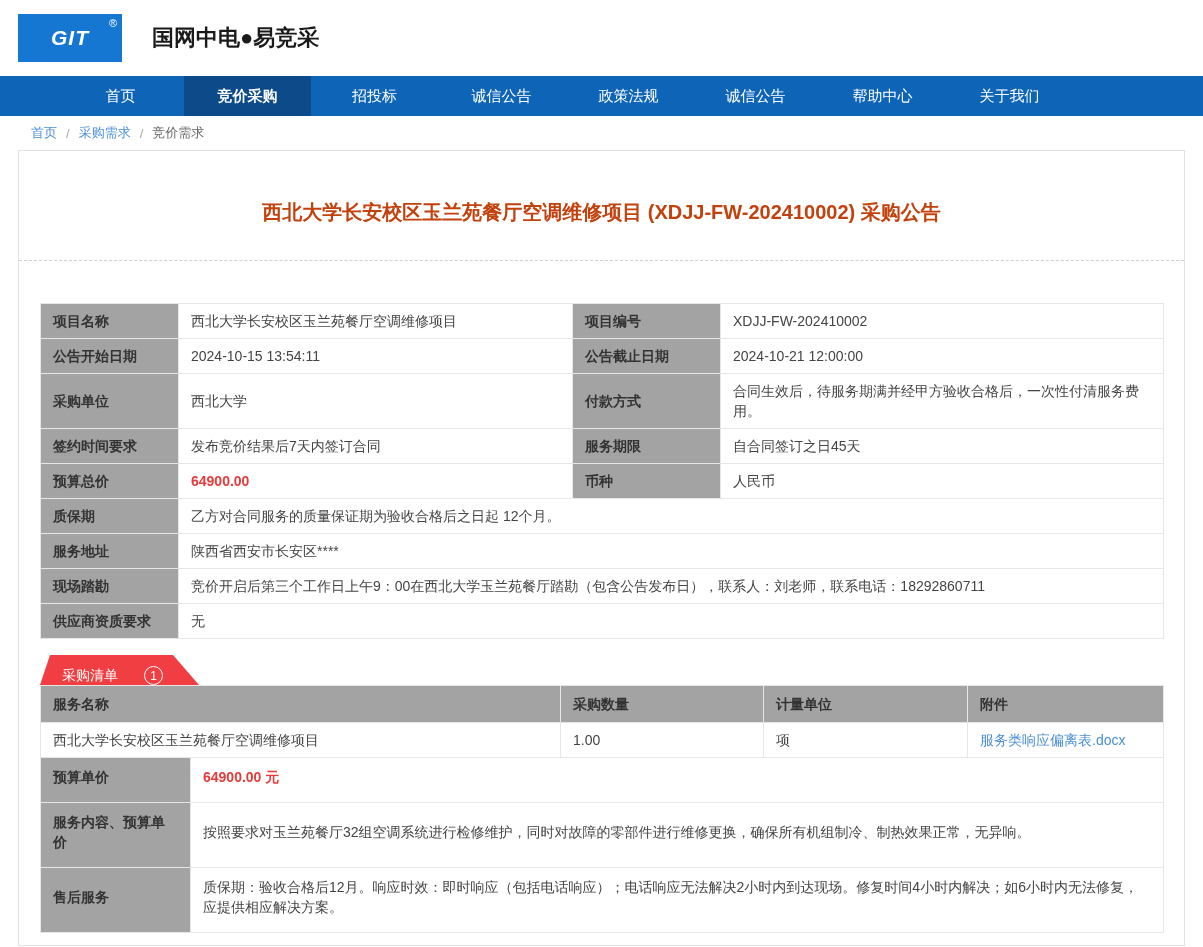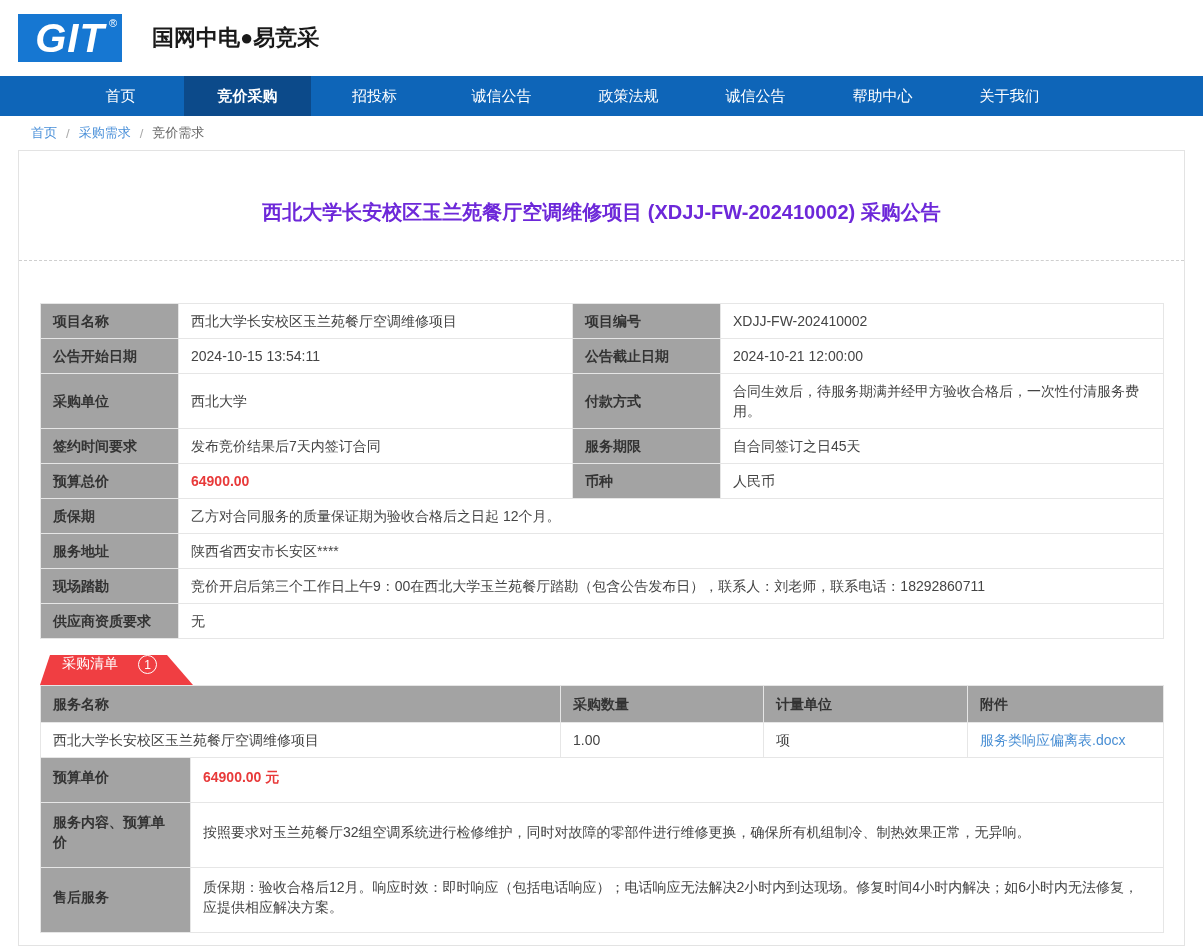--- a/index.html
+++ b/index.html
@@ -3,21 +3,21 @@
 <meta charset="utf-8">
 <style>
   * { margin:0; padding:0; box-sizing:border-box; }
   html,body { width:1203px; height:947px; overflow:hidden; background:#fff;
     font-family:"Liberation Sans","DejaVu Sans",sans-serif; color:#333; }
 
   
   .header { height:76px; display:flex; align-items:center; padding:0 18px; background:#fff; }
   .logo-box { width:104px; height:48px; background:#1677d2; position:relative;
     display:flex; align-items:center; justify-content:center; flex:none; }
-  .logo-git { color:#fff; font-size:40px; font-weight:bold; font-style:italic; letter-spacing:1px; }
+  .logo-git { color:#fff; font-size:21px; font-weight:bold; font-style:italic; letter-spacing:1px; }
   .logo-reg { position:absolute; top:3px; right:5px; color:#fff; font-size:11px; font-style:normal; }
   .site-title { margin-left:30px; font-size:22px; font-weight:bold; color:#1a1a1a; }
   .search-wrap { margin-left:auto; display:flex; height:32px; }
   .search-input { width:240px; height:32px; border:1px solid #2a569e; border-right:none;
     padding:0 9px; font-size:13px; color:#555; outline:none; font-family:inherit; }
   .search-input::placeholder { color:#999; }
   .search-btn { width:67px; height:32px; background:#0e65b8; color:#fff; border:none;
     font-size:14px; cursor:pointer; font-family:inherit; }
 
   
@@ -27,40 +27,40 @@
   .nav-item.active { background:#0c4a8a; font-weight:bold; }
 
   
   .breadcrumb { height:34px; display:flex; align-items:center; padding:0 31px; font-size:13px; }
   .crumb-link { color:#4a90d9; cursor:pointer; }
   .crumb-sep { color:#aaa; margin:0 9px; }
   .crumb-current { color:#666; }
 
   
   .card { margin:0 18px; border:1px solid #e3e3e3; background:#fff; min-height:796px; padding-bottom:4px; }
-  .notice-title { text-align:center; font-size:20px; font-weight:bold; color:#6d28d9; margin-top:48px; }
+  .notice-title { text-align:center; font-size:20px; font-weight:bold; color:#c2410c; margin-top:48px; }
   .notice-meta { text-align:center; margin-top:41px; font-size:13px; color:#888; }
   .meta-group { display:inline-block; }
   .meta-gap { display:inline-block; width:30px; }
   .views-count { color:#e83a3a; font-weight:bold; font-style:italic; margin:0 3px; }
   .dashed-divider { border-top:1px dashed #cfcfcf; margin-top:34px; }
 
   
   table { border-collapse:collapse; table-layout:fixed; font-size:14px; }
   .info-table { width:1123px; margin:42px 21px 0; }
   .info-table th, .info-table td,
   .list-table th, .list-table td,
   .detail-table th, .detail-table td {
     border:1px solid #e6e6e6; padding:7px 12px; text-align:left; vertical-align:middle;
     line-height:20px; color:#444; word-break:break-all; }
   .info-table th, .list-table th, .detail-table th { background:#a3a3a3; font-weight:bold; color:#333; }
   .price-red { color:#e83a3a; font-weight:bold; }
 
   .purchase-tag { margin:16px 0 0 21px; height:30px; background:#f03e42; color:#fff;
-    display:inline-flex; align-items:flex-start; gap:20px; padding:0 36px 0 22px; font-size:14px;
+    display:inline-flex; align-items:flex-end; gap:26px; padding:0 36px 0 22px; font-size:14px;
     clip-path:polygon(10px 0, calc(100% - 26px) 0, 100% 100%, 0 100%); }
   .badge-circle { width:19px; height:19px; border:1px solid #fff; border-radius:50%; flex:none;
     display:flex; align-items:center; justify-content:center; font-size:12px; line-height:1; }
 
   .list-table { width:1123px; margin:0 21px; }
   .list-table th { padding-top:8px; padding-bottom:8px; }
   .doc-link { color:#4a8fd4; cursor:pointer; }
 
   .detail-table { width:1123px; margin:-1px 21px 0; }
   .detail-table th, .detail-table td { padding-top:9px; padding-bottom:15px; }

